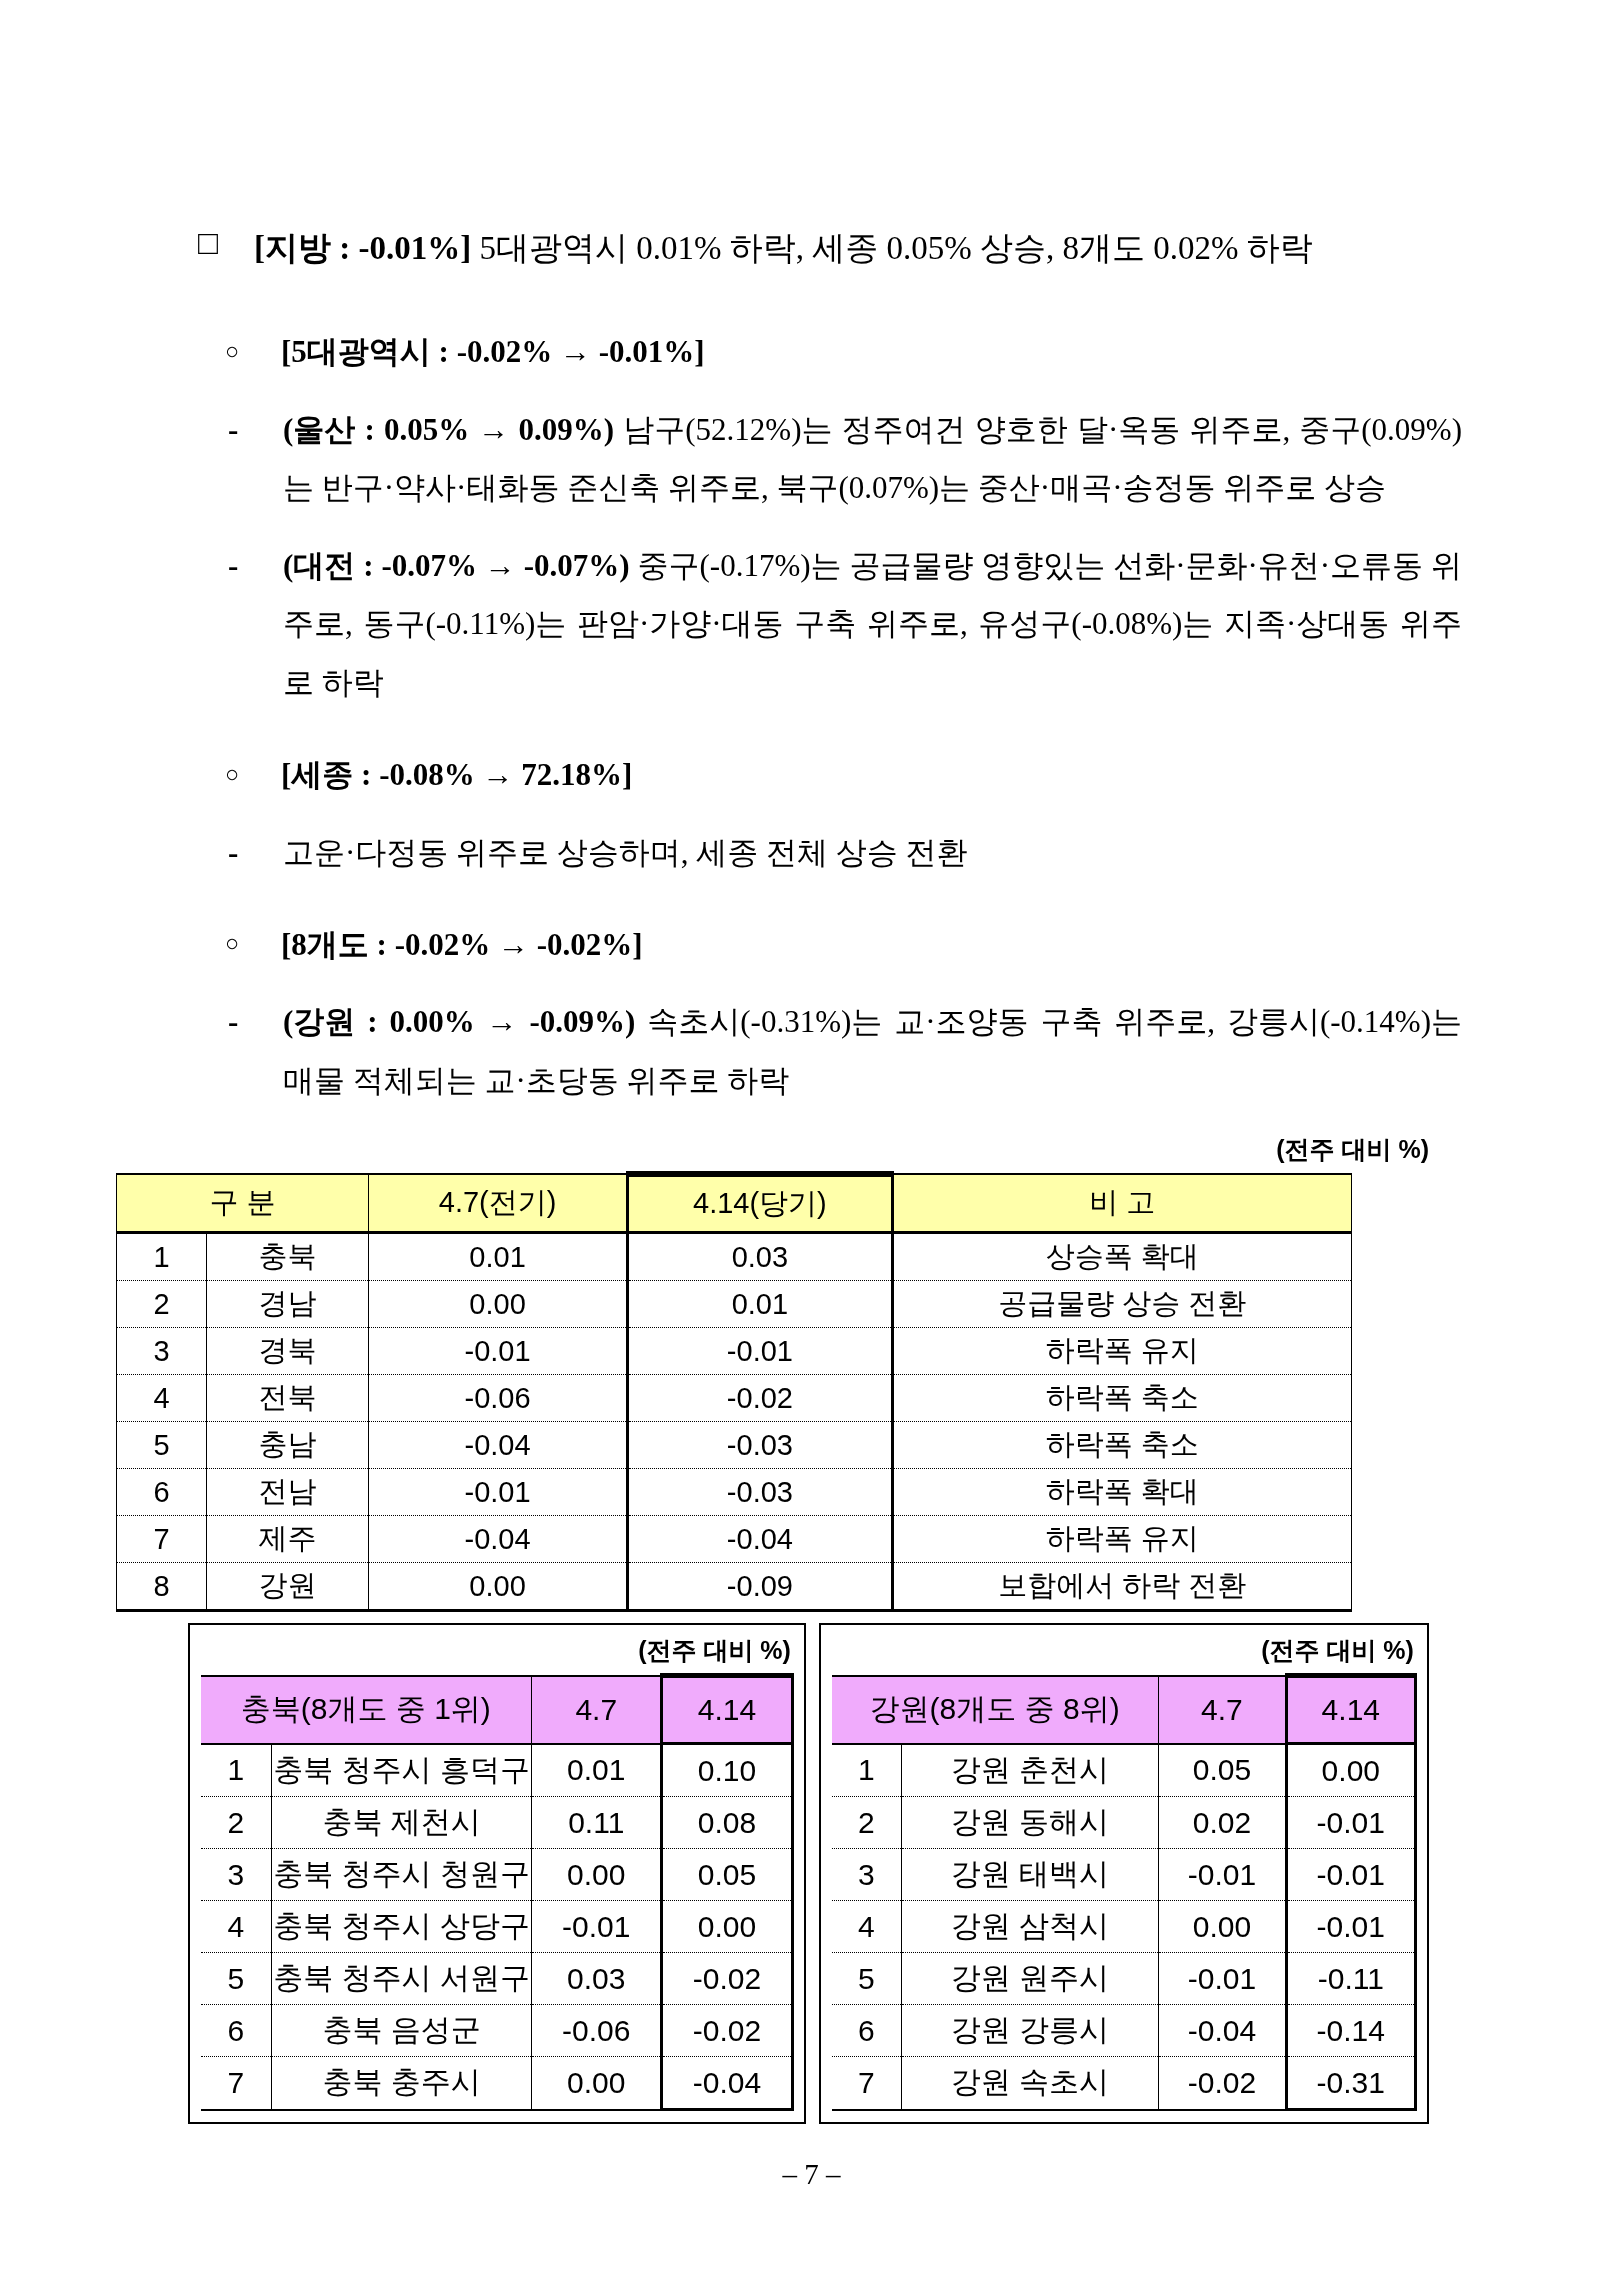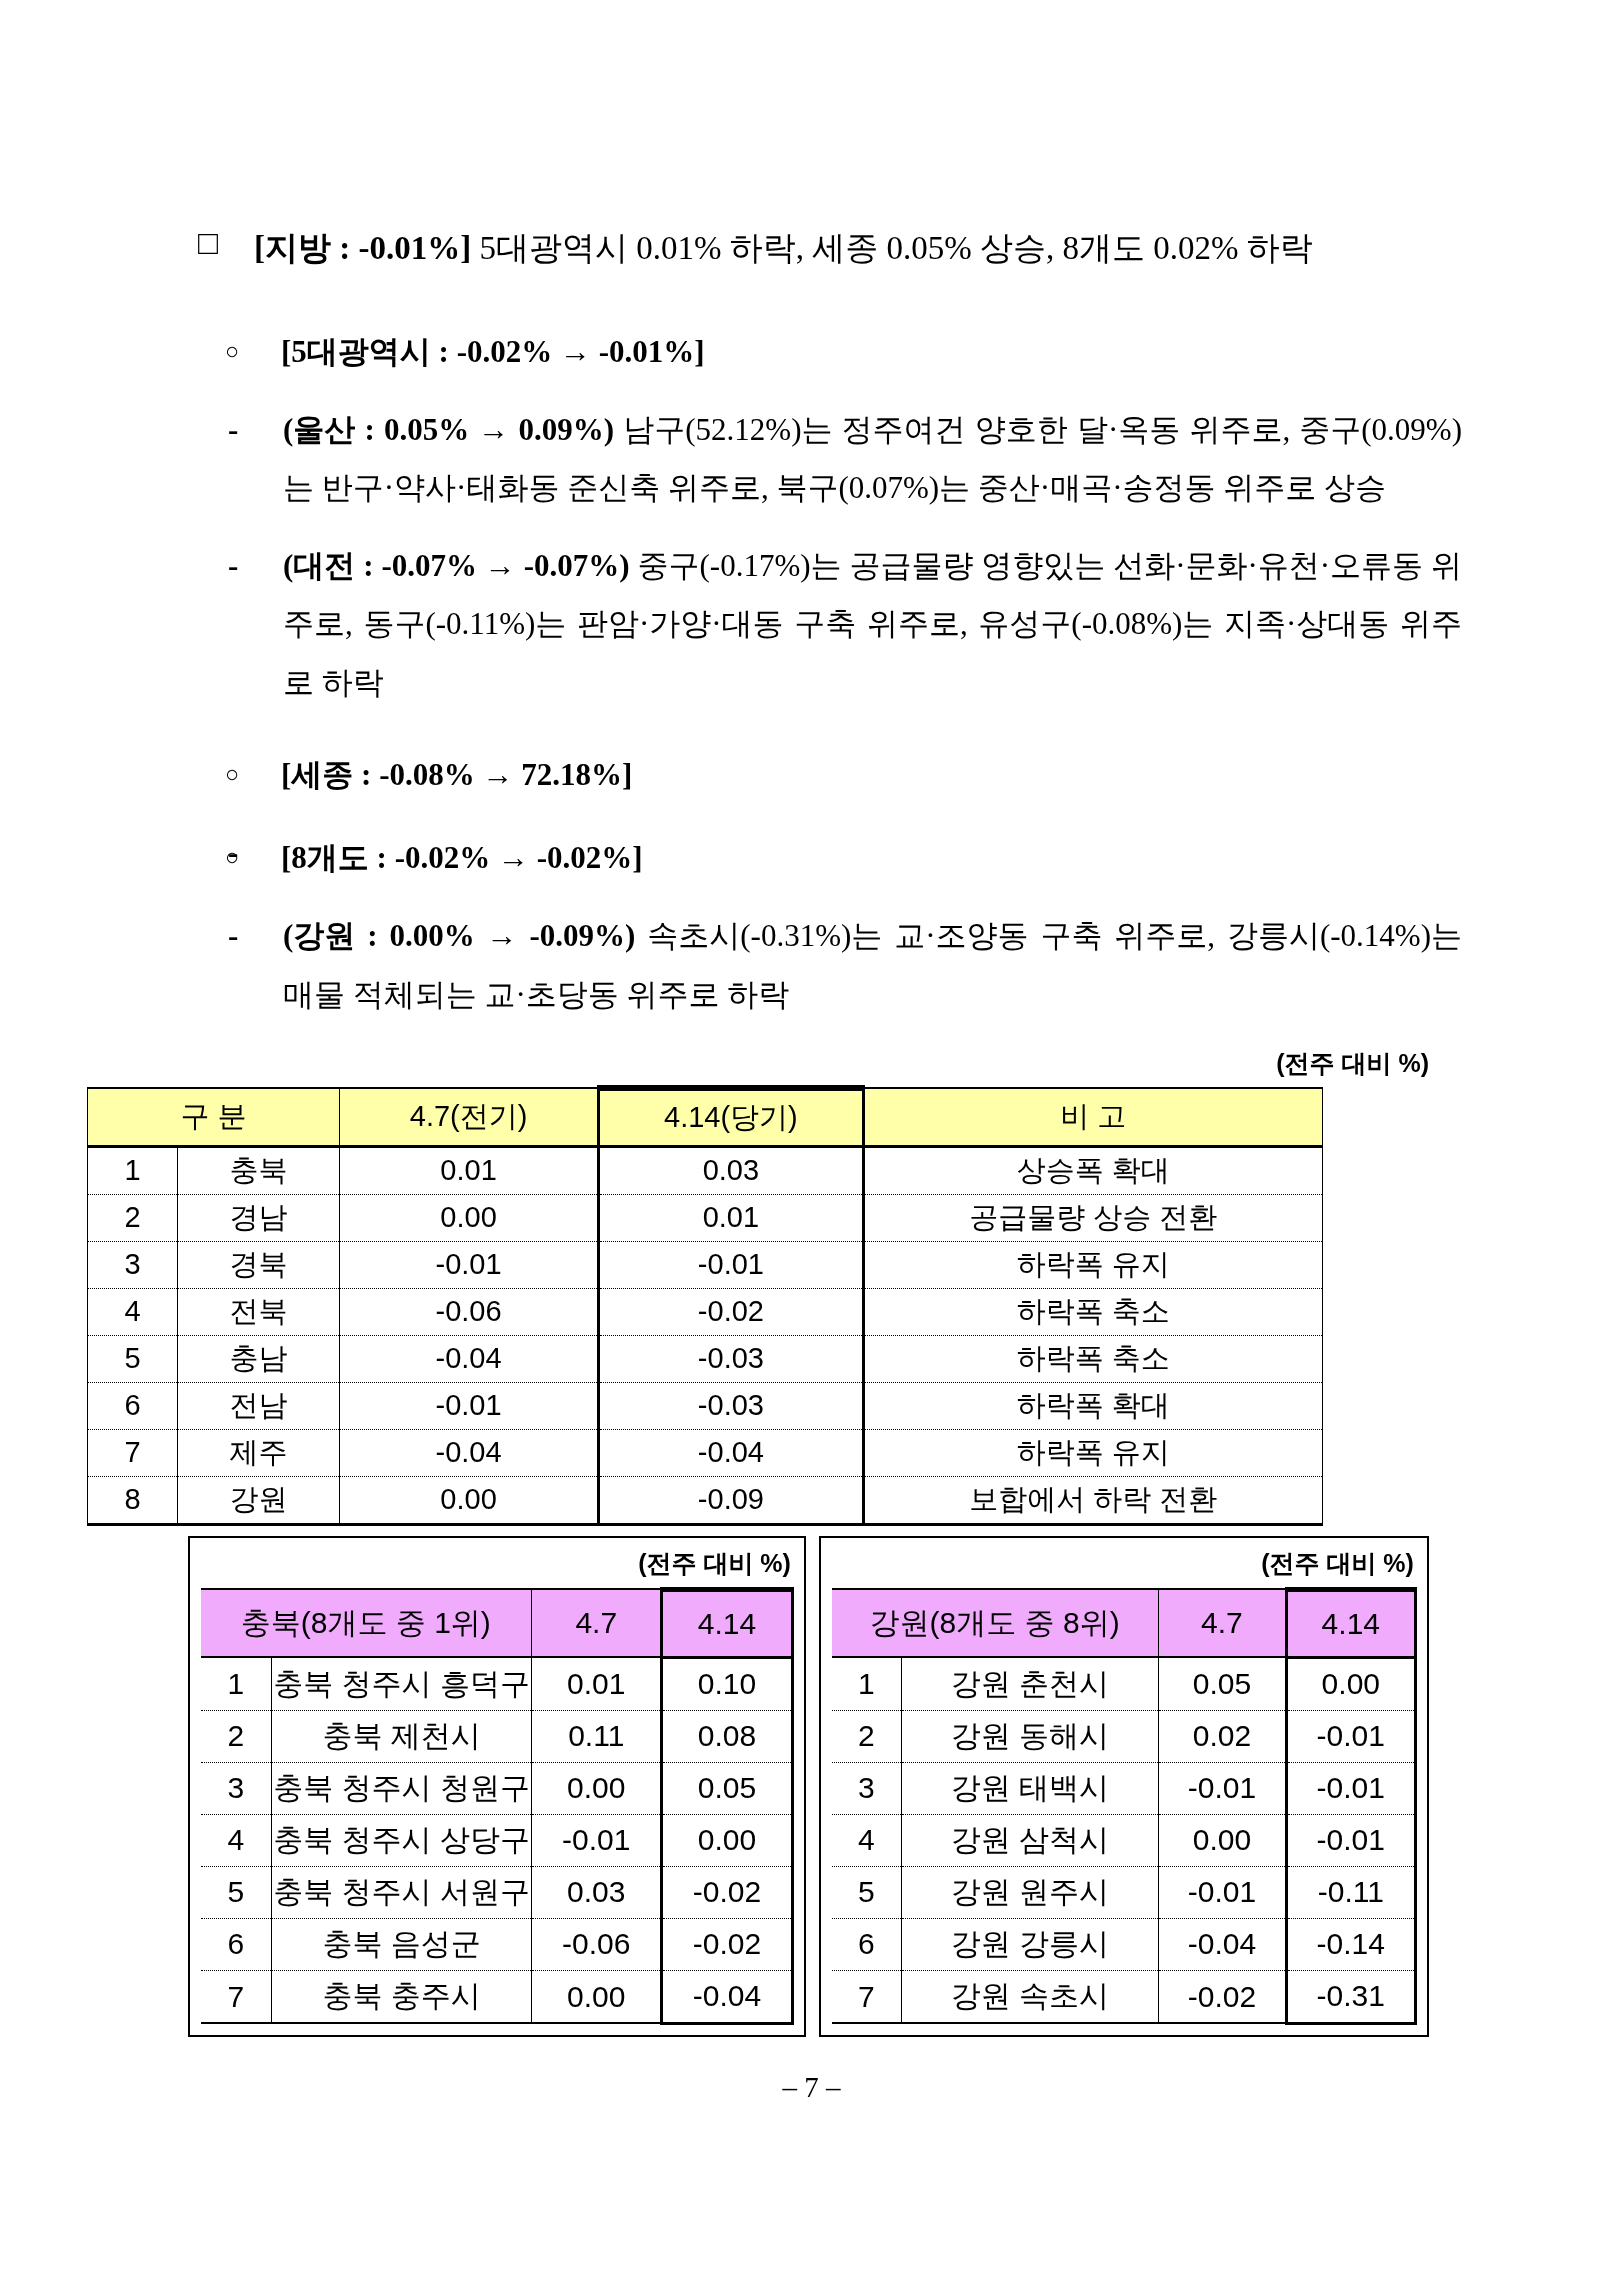--- a/index.html
+++ b/index.html
@@ -21,21 +21,21 @@
   .l2.mt{margin-top:41px;}
   .l3{position:relative;padding-left:283px;margin-right:161px;text-align:justify;line-height:1.9;margin-bottom:18.3px;}
   .l3 .bullet{position:absolute;left:228px;font-weight:bold;}
   
   .unit-note{font-family:"Liberation Sans",sans-serif;font-size:25px;text-align:right;font-weight:bold;}
   .main-unit{width:1236px;margin-left:193px;margin-top:22px;margin-bottom:5.2px;}
   
   table{border-collapse:collapse;table-layout:fixed;}
   th,td{text-align:center;vertical-align:middle;padding:0;font-weight:normal;overflow:hidden;white-space:nowrap;}
   .main-table{
-    width:1236px;margin-left:87px;
+    width:1236px;margin-left:116px;
     font-family:"Liberation Sans",sans-serif;font-size:29px;
     border-left:1.3px solid #000;border-right:1.3px solid #000;border-bottom:3.3px solid #000;padding-left:47px;
   }
   .main-table thead th{background:#FFFFAA;height:54px;border-top:2.6px solid #000;border-bottom:3.3px solid #000;}
   .main-table tbody td{height:46px;}
   .main-table tbody tr + tr td{border-top:1.3px dotted #000;}
   .main-table td.name{border-left:1.3px solid #000;}
   .main-table th.prev,.main-table td.prev{border-left:1.3px solid #000;}
   .main-table th.curr{border:3.9px solid #000;border-top:6.5px solid #000;}
   .main-table td.curr{border-left:3.9px solid #000;border-right:3.9px solid #000;}
@@ -82,21 +82,21 @@
   <div class="para l3">
     <span class="bullet">-</span><span class="b">(대전 : -0.07% → -0.07%)</span>
     <span>중구(-0.17%)는 공급물량 영향있는 선화·문화·유천·오류동 위주로, 동구(-0.11%)는 판암·가양·대동 구축 위주로, 유성구(-0.08%)는 지족·상대동 위주로 하락</span>
   </div>
 
   <div class="para l2 mt">
     <span class="bullet">○</span><span>[세종 : -0.08% → 72.18%]</span>
   </div>
 
   <div class="para l3">
-    <span class="bullet">-</span>
+    <span class="bullet">-</span><span>고운·다정동 위주로 상승하며, 세종 전체 상승 전환</span>
   </div>
 
   <div class="para l2 mt">
     <span class="bullet">○</span><span>[8개도 : -0.02% → -0.02%]</span>
   </div>
 
   <div class="para l3">
     <span class="bullet">-</span><span class="b">(강원 : 0.00% → -0.09%)</span>
     <span>속초시(-0.31%)는 교·조양동 구축 위주로, 강릉시(-0.14%)는 매물 적체되는 교·초당동 위주로 하락</span>
   </div>

